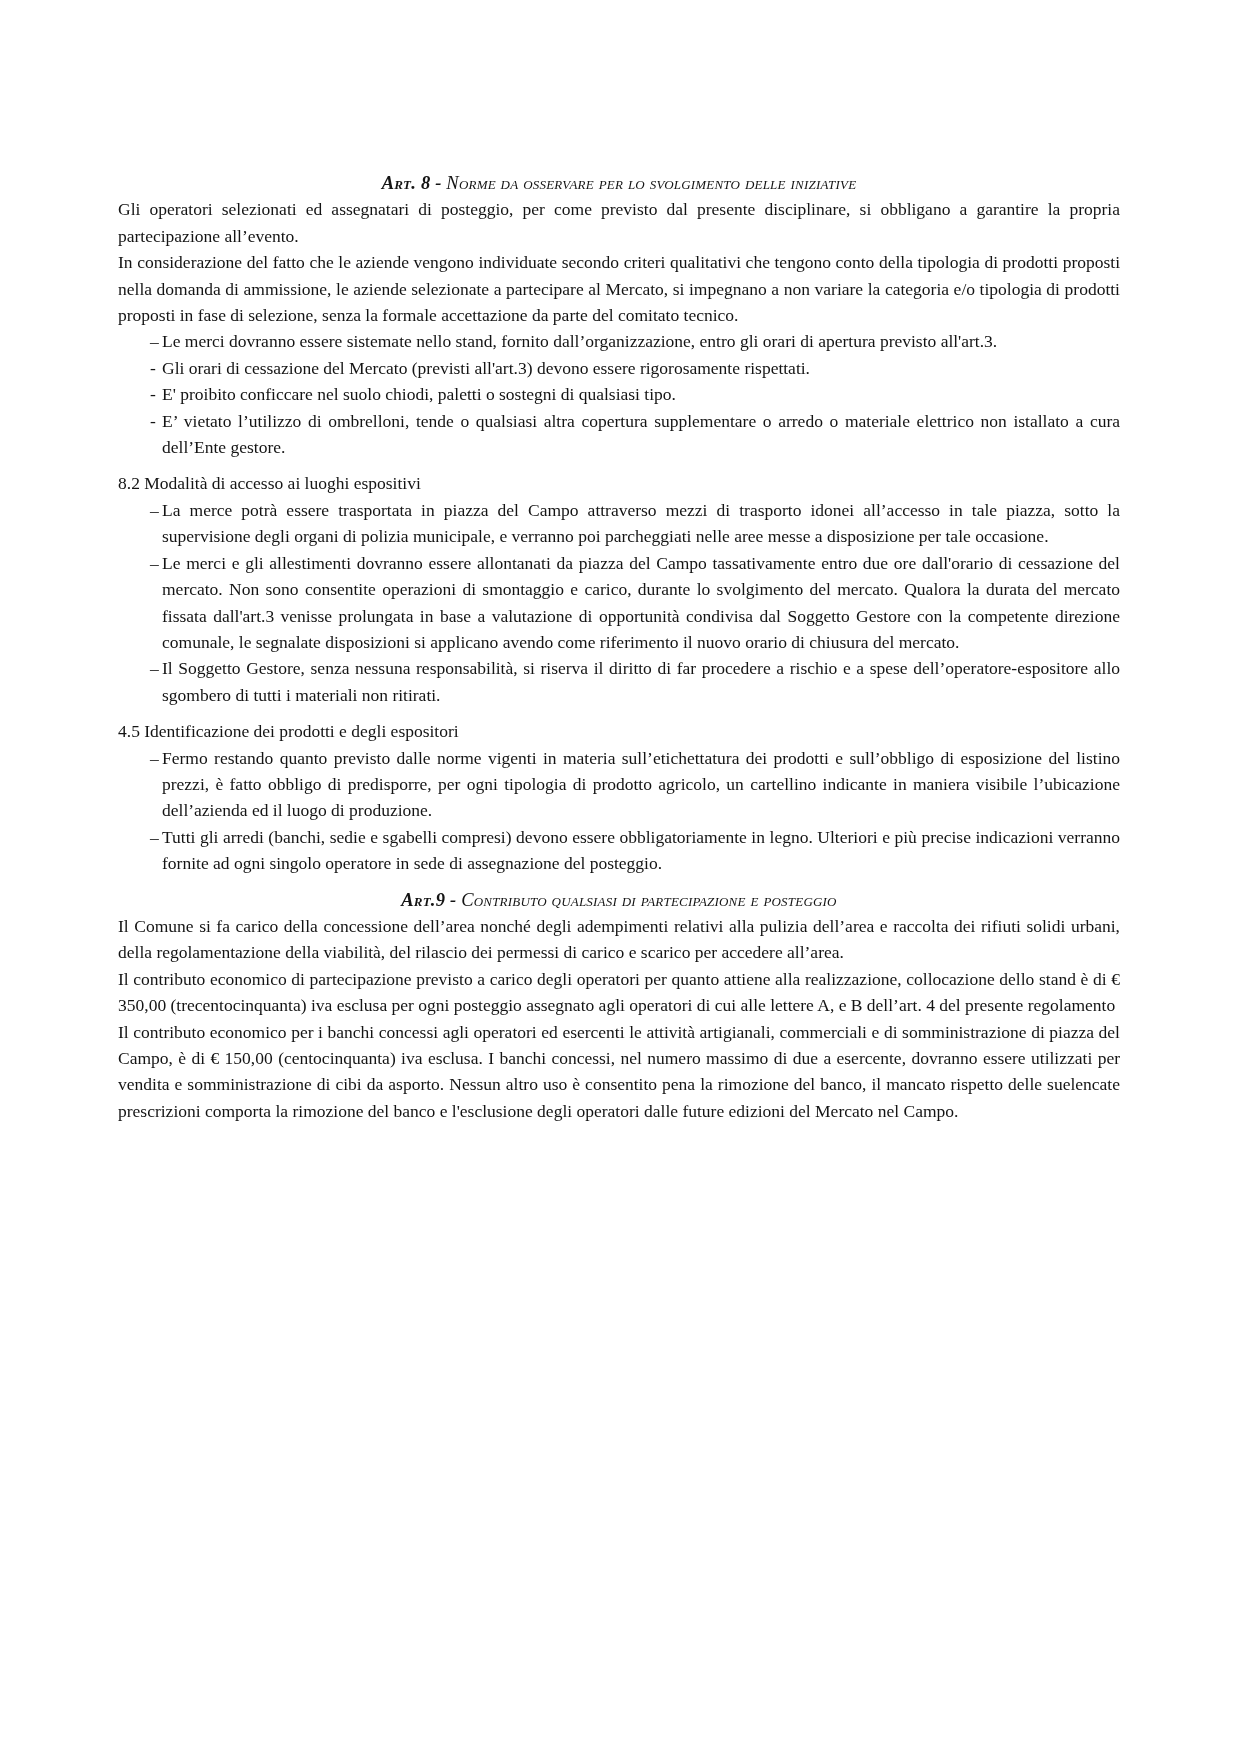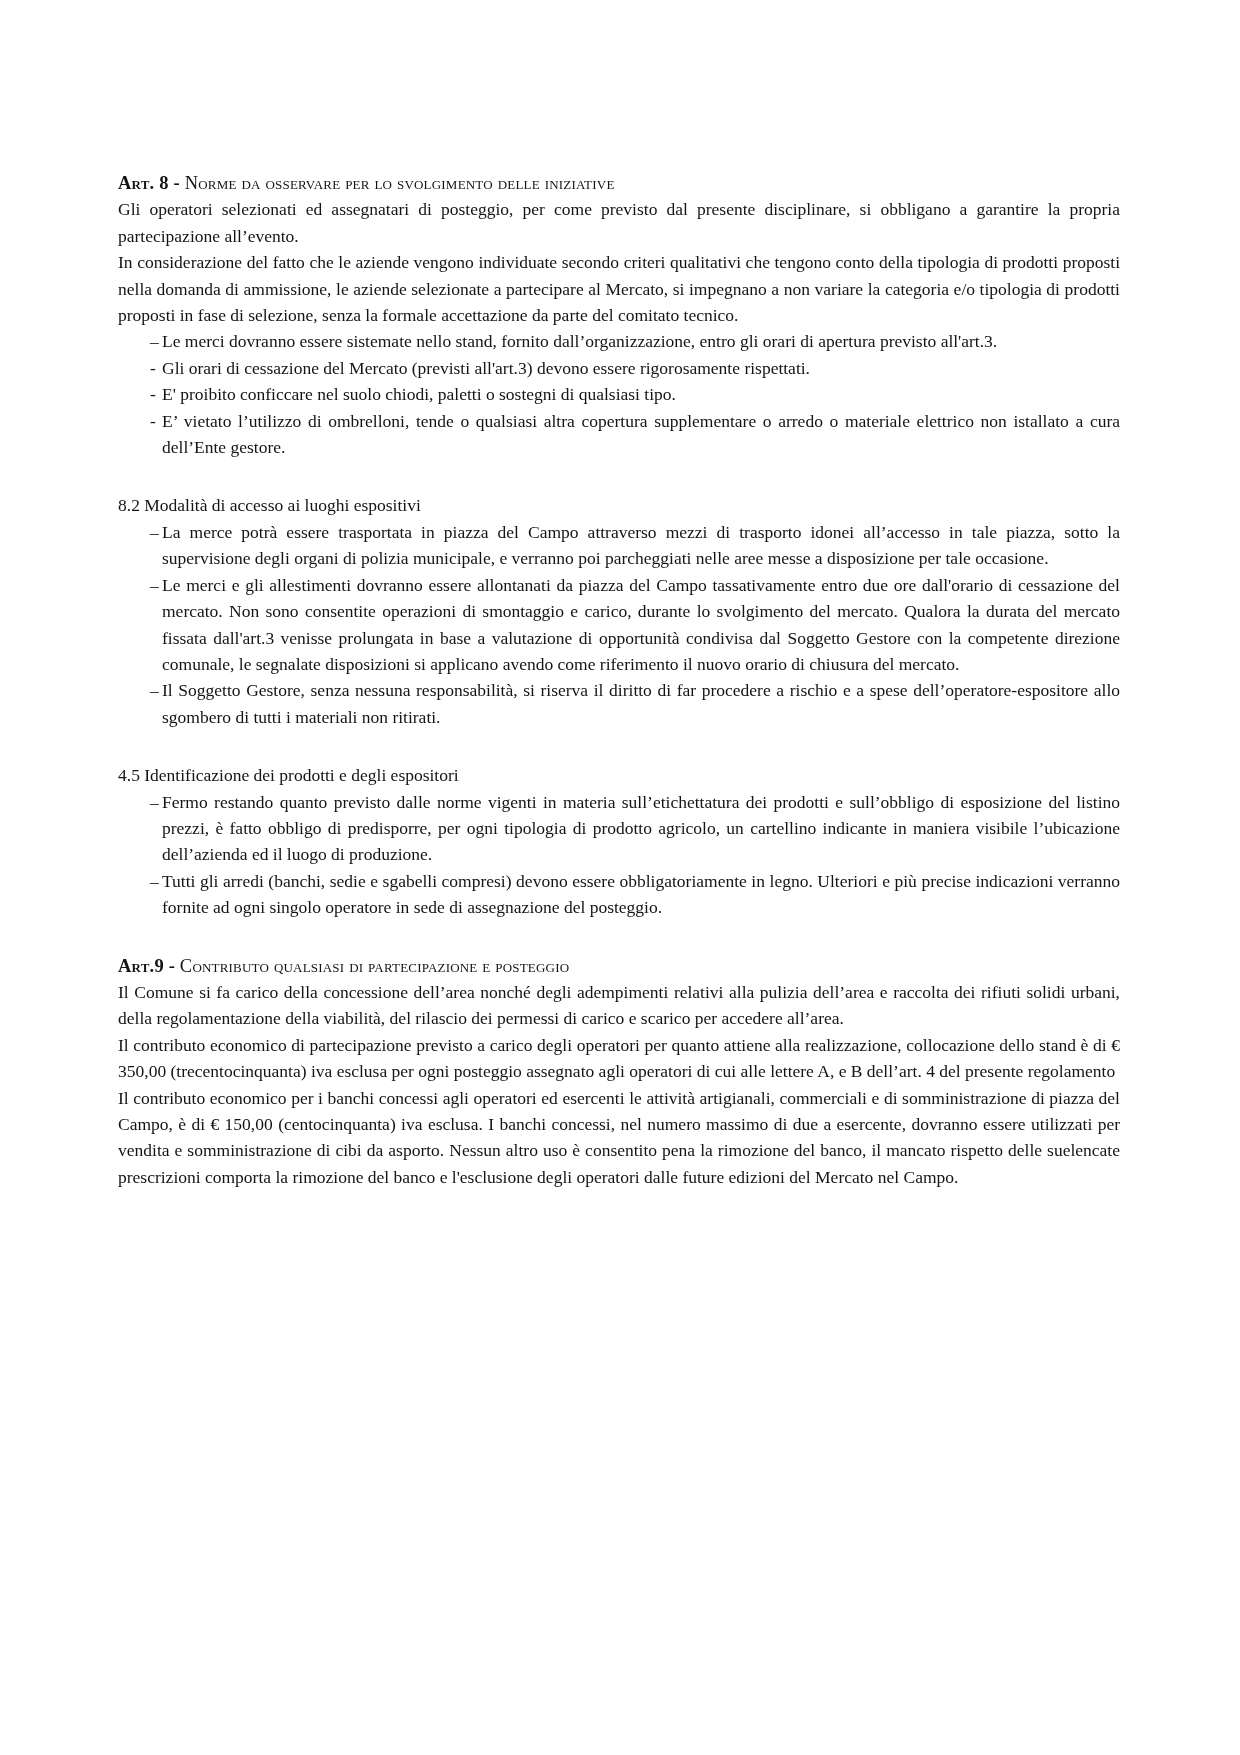--- a/index.html
+++ b/index.html
@@ -19,25 +19,26 @@
   }
   p, .li {
     margin: 0;
     font-size: 17.5px;
     line-height: 26.4px;
     text-align: justify;
   }
   .heading {
     font-variant: small-caps;
     font-size: 18.5px;
-    text-align: left;
+    text-align: center;
     letter-spacing: 0.2px;
+    font-style: italic;
   }
   .heading .hl { font-weight: bold; }
-  .sect-gap { margin-top: 32px; }
+  .sect-gap { margin-top: 10px; }
   .li {
     position: relative;
     padding-left: 44px;
   }
   .li .marker {
     position: absolute;
     left: 32px;
     top: 0;
   }
 </style>

